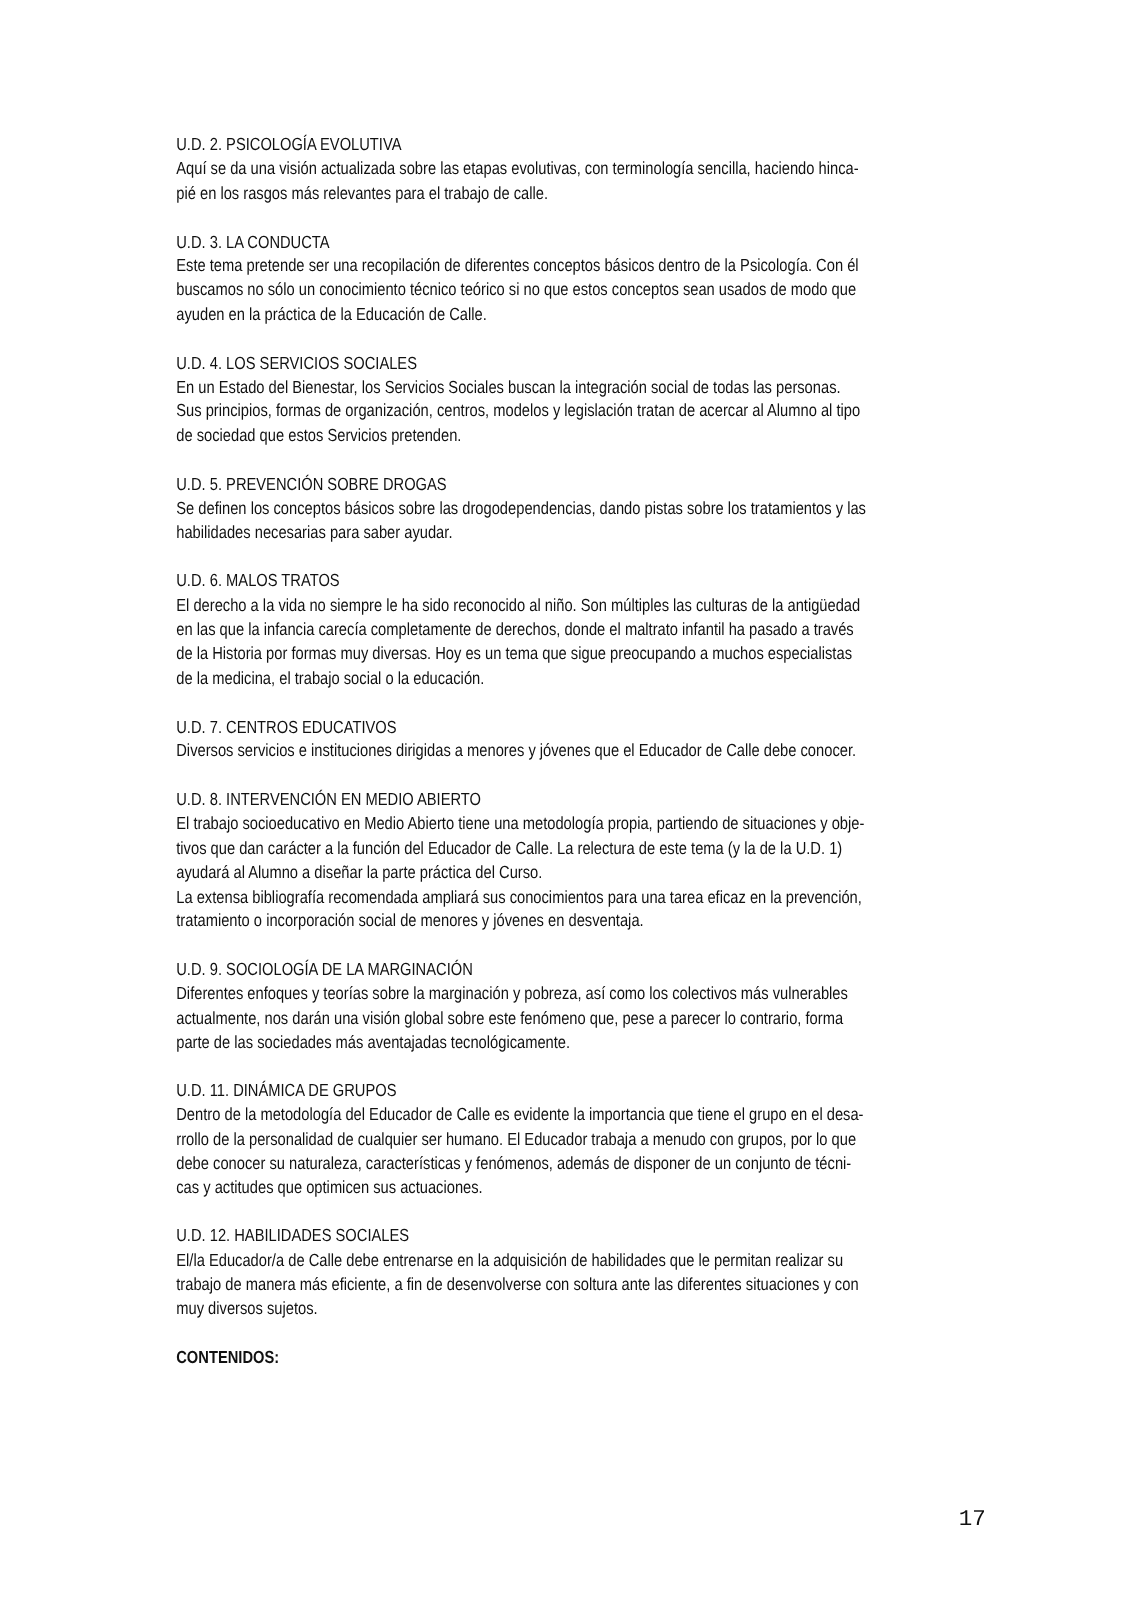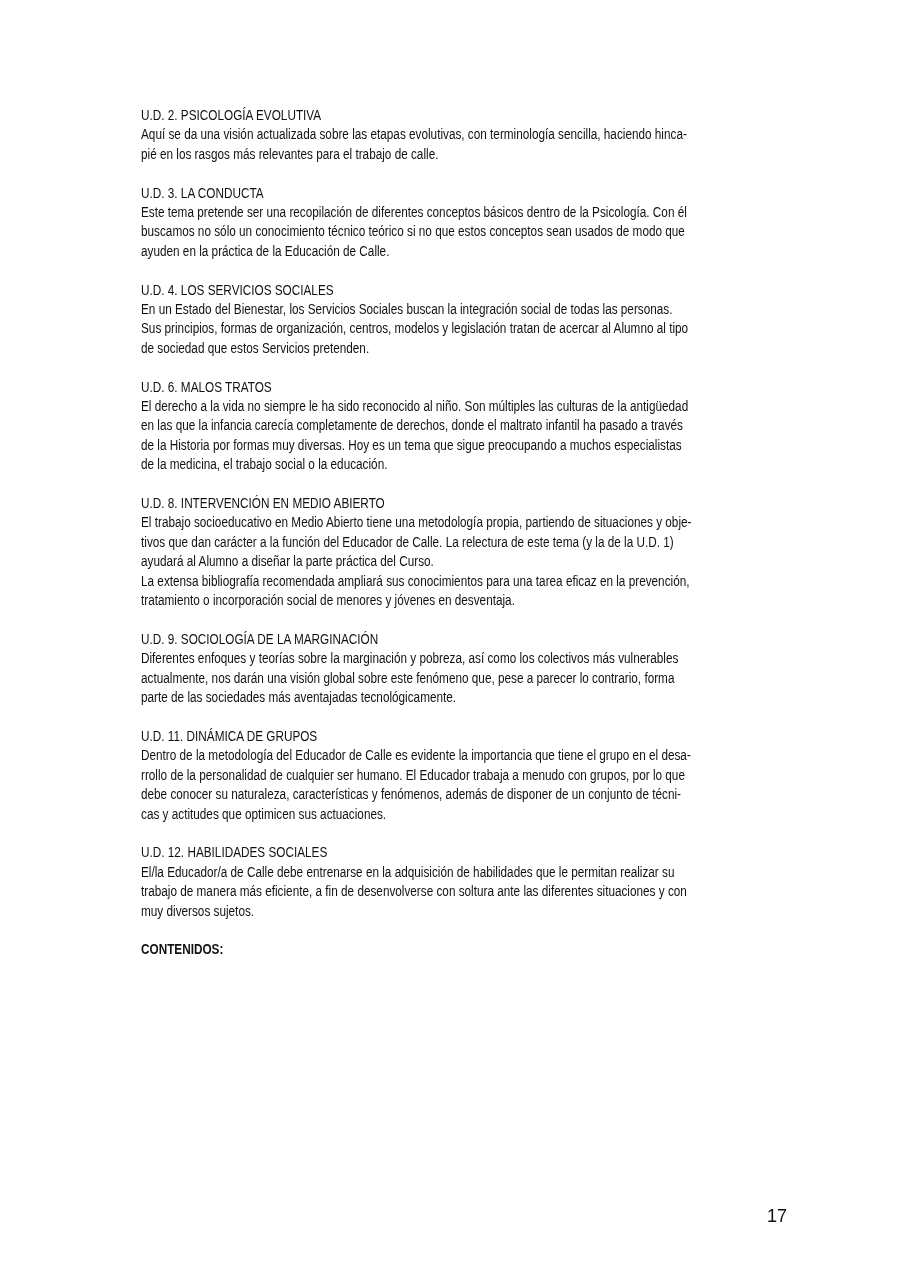--- a/index.html
+++ b/index.html
@@ -12,21 +12,21 @@
   }
   .content .line {
     display: block; white-space: nowrap;
     transform: scaleX(0.84); transform-origin: left center;
   }
   .unit { margin-bottom: 19.4px; }
   .unit-title { display: block; }
   .contenidos { font-weight: bold; display: block; white-space: nowrap; transform: scaleX(0.84); transform-origin: left center; }
   .page-number {
     position: absolute; left: 757px; top: 1206px;
-    font-family: Liberation Sans, sans-serif; font-size: 18px; color: #111;
+    font-family: Liberation Mono, monospace; font-size: 18px; color: #111;
   }
 </style>
 </head>
 <body>
 
 <div class="page">
   <div class="content">
 
     <div class="unit">
       <span class="line unit-title">U.D. 2. PSICOLOGÍA EVOLUTIVA</span>
@@ -41,29 +41,38 @@
       <span class="line">ayuden en la práctica de la Educación de Calle.</span>
     </div>
 
     <div class="unit">
       <span class="line unit-title">U.D. 4. LOS SERVICIOS SOCIALES</span>
       <span class="line">En un Estado del Bienestar, los Servicios Sociales buscan la integración social de todas las personas.</span>
       <span class="line">Sus principios, formas de organización, centros, modelos y legislación tratan de acercar al Alumno al tipo</span>
       <span class="line">de sociedad que estos Servicios pretenden.</span>
     </div>
 
+    <div class="unit">
+      <span class="line unit-title">U.D. 5. PREVENCIÓN SOBRE DROGAS</span>
+      <span class="line">Se definen los conceptos básicos sobre las drogodependencias, dando pistas sobre los tratamientos y las</span>
+      <span class="line">habilidades necesarias para saber ayudar.</span>
+    </div>
 
     <div class="unit">
       <span class="line unit-title">U.D. 6. MALOS TRATOS</span>
       <span class="line">El derecho a la vida no siempre le ha sido reconocido al niño. Son múltiples las culturas de la antigüedad</span>
       <span class="line">en las que la infancia carecía completamente de derechos, donde el maltrato infantil ha pasado a través</span>
       <span class="line">de la Historia por formas muy diversas. Hoy es un tema que sigue preocupando a muchos especialistas</span>
       <span class="line">de la medicina, el trabajo social o la educación.</span>
     </div>
 
+    <div class="unit">
+      <span class="line unit-title">U.D. 7. CENTROS EDUCATIVOS</span>
+      <span class="line">Diversos servicios e instituciones dirigidas a menores y jóvenes que el Educador de Calle debe conocer.</span>
+    </div>
 
     <div class="unit">
       <span class="line unit-title">U.D. 8. INTERVENCIÓN EN MEDIO ABIERTO</span>
       <span class="line">El trabajo socioeducativo en Medio Abierto tiene una metodología propia, partiendo de situaciones y obje-</span>
       <span class="line">tivos que dan carácter a la función del Educador de Calle. La relectura de este tema (y la de la U.D. 1)</span>
       <span class="line">ayudará al Alumno a diseñar la parte práctica del Curso.</span>
       <span class="line">La extensa bibliografía recomendada ampliará sus conocimientos para una tarea eficaz en la prevención,</span>
       <span class="line">tratamiento o incorporación social de menores y jóvenes en desventaja.</span>
     </div>
 

